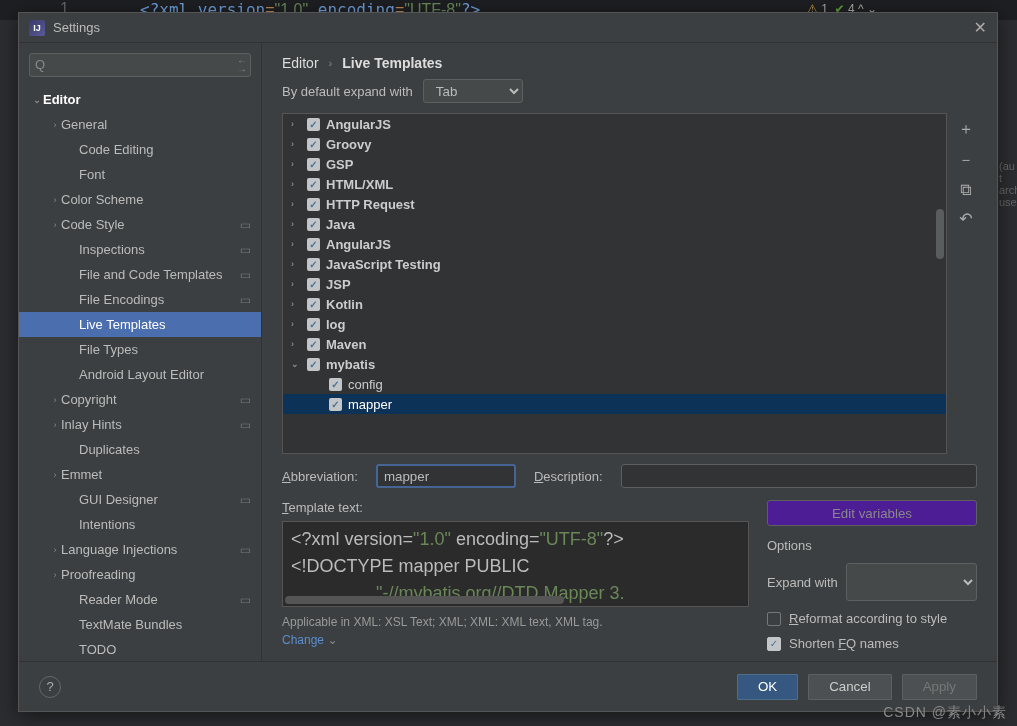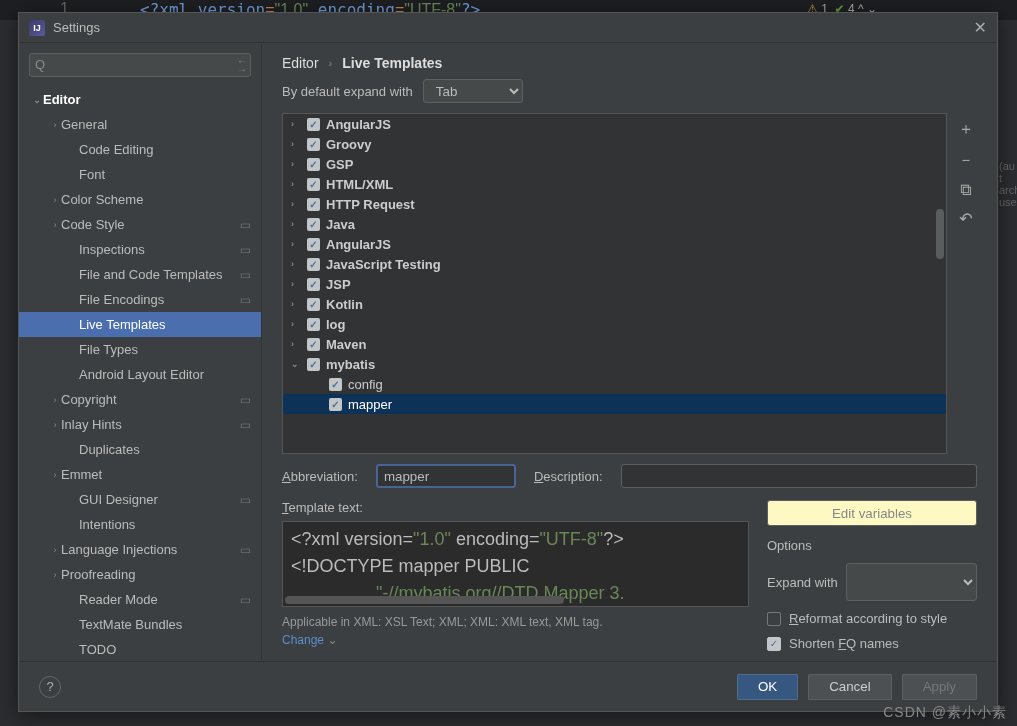--- a/index.html
+++ b/index.html
@@ -72,21 +72,21 @@
     .template-text { background: #2b2b2b; border: 1px solid #555; height: 86px; overflow: hidden; font-family: Consolas, monospace; font-size: 18px; padding: 4px 8px; color: #bbb; white-space: nowrap; position: relative; }
     .template-text .line { line-height: 27px; }
     .template-text .str { color: #6a8759; }
     .template-text .indent { padding-left: 85px; }
     .template-text .hscroll { position: absolute; bottom: 2px; left: 2px; width: 60%; height: 8px; background: #555; border-radius: 4px; }
     .applicable { margin-top: 8px; color: #999; font-size: 12px; }
     .change-link { color: #5a8dcc; margin-top: 4px; font-size: 12px; cursor: pointer; }
     .change-link::after { content: " ⌄"; color: #888; }
     
     .detail-right { width: 210px; }
-    .btn-edit { width: 100%; height: 26px; background: #fef9c3; border: 1px solid #5e6060; color: #888; border-radius: 3px; margin-bottom: 12px; }
+    .btn-edit { width: 100%; height: 26px; background: #4c1d95; border: 1px solid #5e6060; color: #888; border-radius: 3px; margin-bottom: 12px; }
     .options-label { color: #bbb; margin-bottom: 10px; }
     .opt-row { display: flex; align-items: center; gap: 8px; margin-bottom: 10px; color: #bbb; font-size: 13px; }
     .opt-row select { flex: 1; background: #45494a; border: 1px solid #5e6060; color: #bbb; padding: 18px 6px; border-radius: 3px; height: 24px; }
     .opt-cb { width: 14px; height: 14px; border: 1px solid #777; border-radius: 2px; display: inline-flex; align-items: center; justify-content: center; font-size: 10px; }
     .opt-cb.checked { background: #c3c6c8; color: #4a7398; border-color: #c3c6c8; }
     
     .dialog-buttons { height: 50px; border-top: 1px solid #323232; display: flex; align-items: center; padding: 0 20px; gap: 10px; background: #3c3f41; }
     .help-btn { width: 22px; height: 22px; border: 1px solid #666; border-radius: 50%; text-align: center; line-height: 20px; color: #aaa; cursor: pointer; }
     .spacer { flex: 1; }
     .dlg-btn { padding: 4px 20px; border-radius: 1px; border: 1px solid #5e6060; background: #4c5052; color: #ccc; cursor: pointer; height: 26px; }

